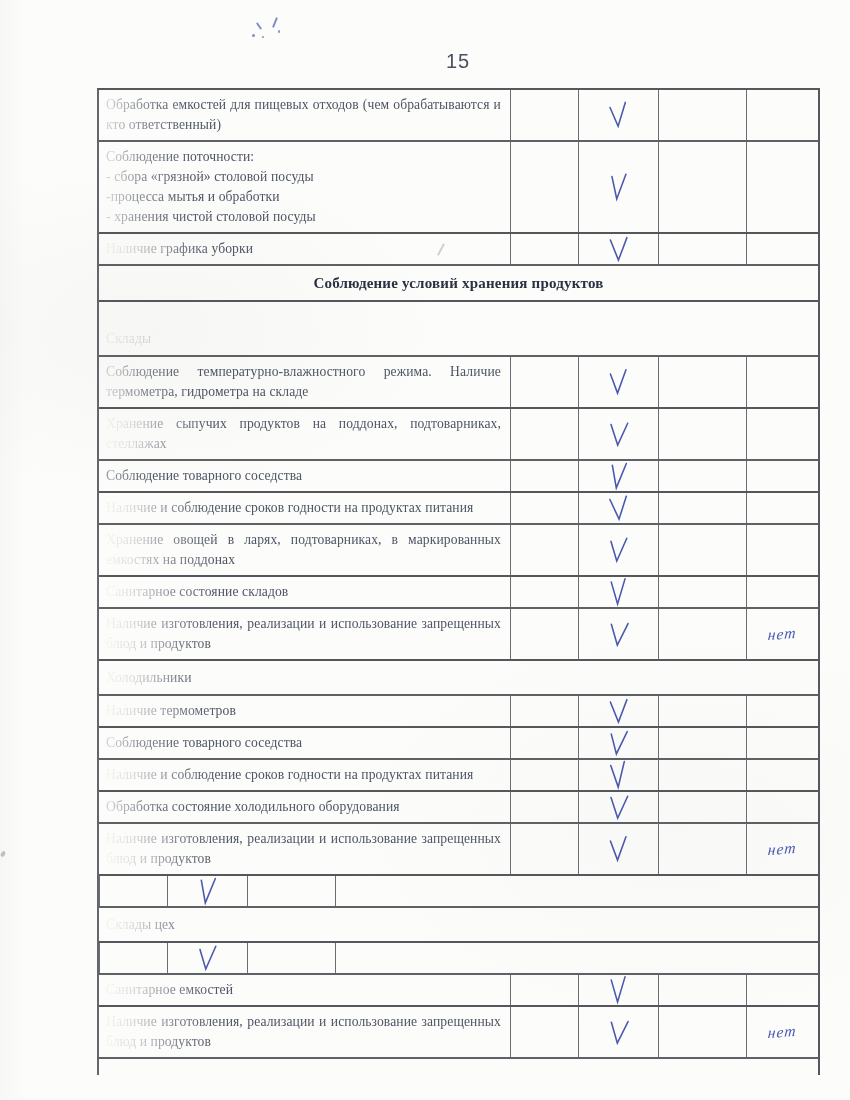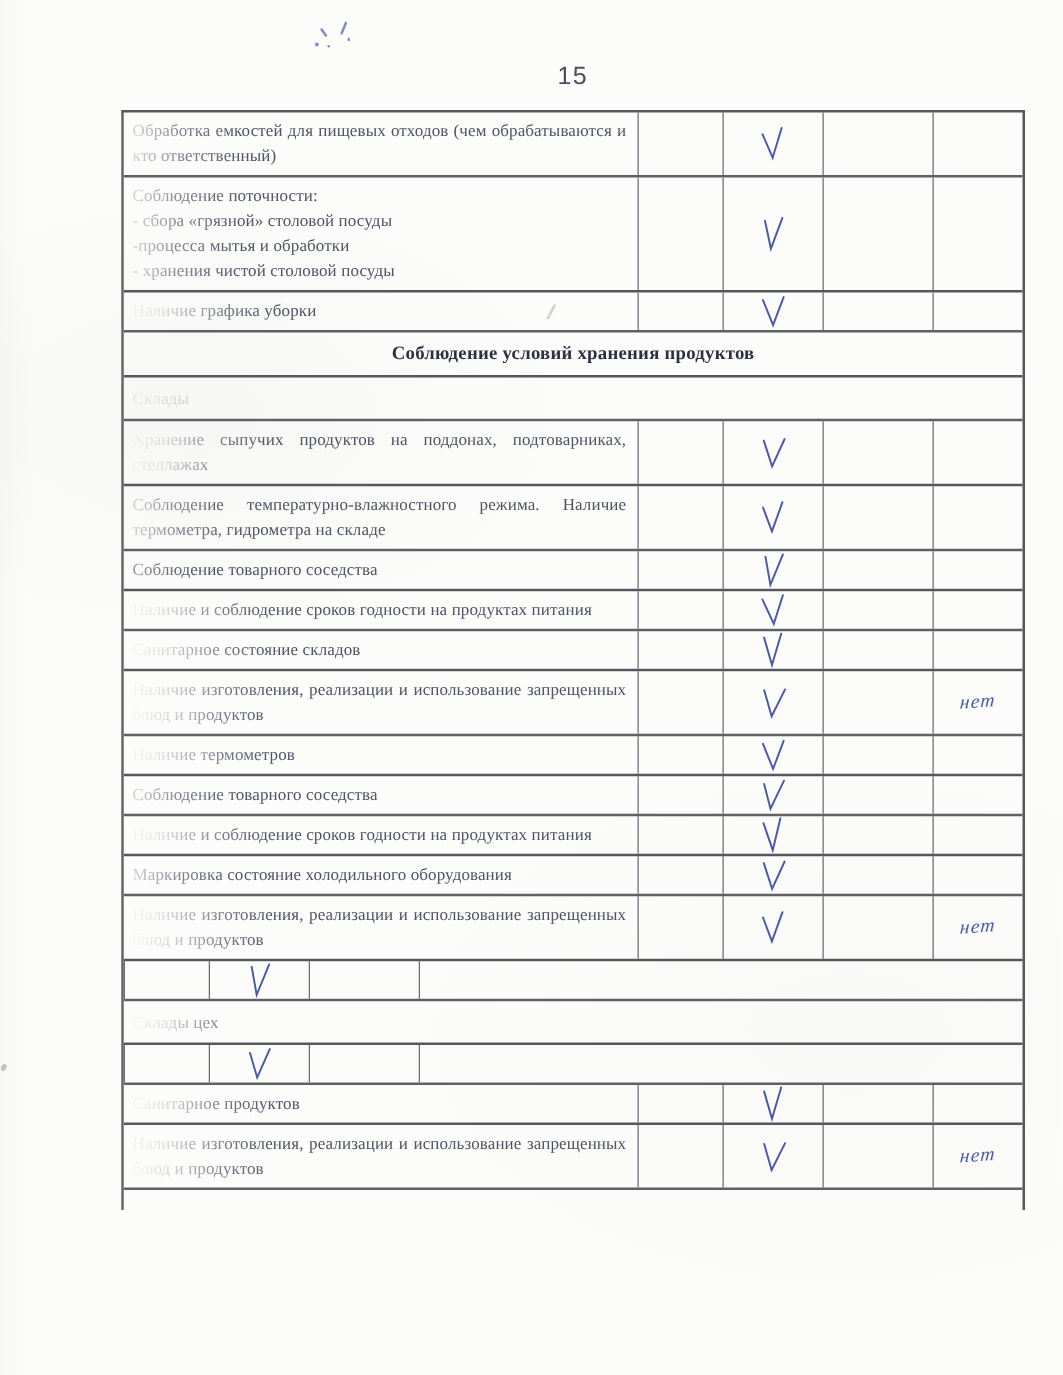--- a/index.html
+++ b/index.html
@@ -59,21 +59,21 @@
 
   
   .fade-light{-webkit-mask-image:linear-gradient(90deg,rgba(0,0,0,.5) 0,#000 55px);
               mask-image:linear-gradient(90deg,rgba(0,0,0,.5) 0,#000 55px);}
   .fade-med{-webkit-mask-image:linear-gradient(90deg,rgba(0,0,0,.14) 0,rgba(0,0,0,.7) 45px,#000 95px);
             mask-image:linear-gradient(90deg,rgba(0,0,0,.14) 0,rgba(0,0,0,.7) 45px,#000 95px);font-family:Liberation Serif, serif;}
   .fade-heavy{-webkit-mask-image:linear-gradient(90deg,transparent 0,rgba(0,0,0,.18) 32px,rgba(0,0,0,.75) 78px,#000 120px);
               mask-image:linear-gradient(90deg,transparent 0,rgba(0,0,0,.18) 32px,rgba(0,0,0,.75) 78px,#000 120px);}
   .fade-ghost{opacity:.3;
     -webkit-mask-image:linear-gradient(90deg,rgba(0,0,0,.25) 0,#000 80px);
-    mask-image:linear-gradient(90deg,rgba(0,0,0,.25) 0,#000 80px);}
+    mask-image:linear-gradient(90deg,rgba(0,0,0,.25) 0,#000 80px);margin-top:20px;}
 
   .tick{display:block;}
   .tick path{stroke:#4b59ac;stroke-width:1.7;fill:none;stroke-linecap:round;}
   .note{
     font-size:15.5px;font-style:italic;color:#4858b4;
     transform:skewX(-8deg) rotate(-4deg);letter-spacing:1px;
   }
   .pencil-mark{position:absolute;right:68px;top:9px;width:2px;height:13px;
     background:#9a9da2;opacity:.45;transform:rotate(28deg);}
 </style>
@@ -128,58 +128,69 @@
       <div class="cell c3"></div>
       <div class="cell c4"></div>
     </div>
     <div class="row section">
       <div class="cell text">Соблюдение условий хранения продуктов</div>
     </div>
     <div class="row subsection">
       <div class="cell text fade-ghost">Склады</div>
     </div>
     <div class="row item">
+      <div class="cell text fade-med">Соблюдение температурно-влажностного режима. Наличие термометра, гидрометра на складе</div>
+      <div class="cell c1"></div>
+      <div class="cell c2">
+        <svg class="tick" width="24" height="30" viewBox="0 0 26 30" style="transform:rotate(-2deg)">
+          <path d="M4 6 L11 27 L21 2"></path>
+        </svg>
+      </div>
+      <div class="cell c3"></div>
+      <div class="cell c4"></div>
+    </div>
+    <div class="row item">
       <div class="cell text fade-heavy">Хранение сыпучих продуктов на поддонах, подтоварниках, стеллажах</div>
       <div class="cell c1"></div>
       <div class="cell c2">
         <svg class="tick" width="24" height="30" viewBox="0 0 26 30" style="transform:rotate(2deg)">
           <path d="M4 5 L12 27 L22 3"></path>
         </svg>
       </div>
       <div class="cell c3"></div>
       <div class="cell c4"></div>
     </div>
     <div class="row item">
-      <div class="cell text fade-med">Соблюдение температурно-влажностного режима. Наличие термометра, гидрометра на складе</div>
-      <div class="cell c1"></div>
-      <div class="cell c2">
-        <svg class="tick" width="24" height="30" viewBox="0 0 26 30" style="transform:rotate(-2deg)">
-          <path d="M4 6 L11 27 L21 2"></path>
-        </svg>
-      </div>
-      <div class="cell c3"></div>
-      <div class="cell c4"></div>
-    </div>
-    <div class="row item">
       <div class="cell text fade-light">Соблюдение товарного соседства</div>
       <div class="cell c1"></div>
       <div class="cell c2">
         <svg class="tick" width="24" height="30" viewBox="0 0 26 30" style="transform:rotate(4deg)">
           <path d="M5 4 L11 28 L20 1"></path>
         </svg>
       </div>
       <div class="cell c3"></div>
       <div class="cell c4"></div>
     </div>
     <div class="row item">
       <div class="cell text fade-heavy">Наличие и соблюдение сроков годности на продуктах питания</div>
       <div class="cell c1"></div>
       <div class="cell c2">
         <svg class="tick" width="24" height="30" viewBox="0 0 26 30" style="transform:rotate(-5deg)">
           <path d="M4 5 L12 27 L22 3"></path>
+        </svg>
+      </div>
+      <div class="cell c3"></div>
+      <div class="cell c4"></div>
+    </div>
+    <div class="row item">
+      <div class="cell text fade-heavy">Хранение овощей в ларях, подтоварниках, в маркированных емкостях на поддонах</div>
+      <div class="cell c1"></div>
+      <div class="cell c2">
+        <svg class="tick" width="24" height="30" viewBox="0 0 26 30" style="transform:rotate(2deg)">
+          <path d="M4 6 L11 27 L21 2"></path>
         </svg>
       </div>
       <div class="cell c3"></div>
       <div class="cell c4"></div>
     </div>
     <div class="row item">
       <div class="cell text fade-heavy">Санитарное состояние складов</div>
       <div class="cell c1"></div>
       <div class="cell c2">
         <svg class="tick" width="24" height="30" viewBox="0 0 26 30" style="transform:rotate(-2deg)">
@@ -195,20 +206,23 @@
       <div class="cell c2">
         <svg class="tick" width="24" height="30" viewBox="0 0 26 30" style="transform:rotate(4deg)">
           <path d="M4 5 L12 27 L22 3"></path>
         </svg>
       </div>
       <div class="cell c3"></div>
       <div class="cell c4">
         <span class="note">нет</span>
       </div>
     </div>
+    <div class="row subsection">
+      <div class="cell text fade-heavy">Холодильники</div>
+    </div>
     <div class="row item">
       <div class="cell text fade-heavy">Наличие термометров</div>
       <div class="cell c1"></div>
       <div class="cell c2">
         <svg class="tick" width="24" height="30" viewBox="0 0 26 30" style="transform:rotate(-2deg)">
           <path d="M4 5 L12 27 L22 3"></path>
         </svg>
       </div>
       <div class="cell c3"></div>
       <div class="cell c4"></div>
@@ -229,21 +243,21 @@
       <div class="cell c1"></div>
       <div class="cell c2">
         <svg class="tick" width="24" height="30" viewBox="0 0 26 30" style="transform:rotate(-5deg)">
           <path d="M5 4 L11 28 L20 1"></path>
         </svg>
       </div>
       <div class="cell c3"></div>
       <div class="cell c4"></div>
     </div>
     <div class="row item">
-      <div class="cell text fade-med">Маркировка состояние холодильного оборудования</div>
+      <div class="cell text fade-med">Обработка состояние холодильного оборудования</div>
       <div class="cell c1"></div>
       <div class="cell c2">
         <svg class="tick" width="24" height="30" viewBox="0 0 26 30" style="transform:rotate(2deg)">
           <path d="M4 5 L12 27 L22 3"></path>
         </svg>
       </div>
       <div class="cell c3"></div>
       <div class="cell c4"></div>
     </div>
     <div class="row item">
@@ -276,21 +290,21 @@
       <div class="cell c1"></div>
       <div class="cell c2">
         <svg class="tick" width="24" height="30" viewBox="0 0 26 30" style="transform:rotate(2deg)">
           <path d="M4 6 L11 27 L21 2"></path>
         </svg>
       </div>
       <div class="cell c3"></div>
       <div class="cell c4"></div>
     </div>
     <div class="row item">
-      <div class="cell text fade-heavy">Санитарное продуктов</div>
+      <div class="cell text fade-heavy">Санитарное емкостей</div>
       <div class="cell c1"></div>
       <div class="cell c2">
         <svg class="tick" width="24" height="30" viewBox="0 0 26 30" style="transform:rotate(-2deg)">
           <path d="M5 4 L11 28 L20 1"></path>
         </svg>
       </div>
       <div class="cell c3"></div>
       <div class="cell c4"></div>
     </div>
     <div class="row item">

